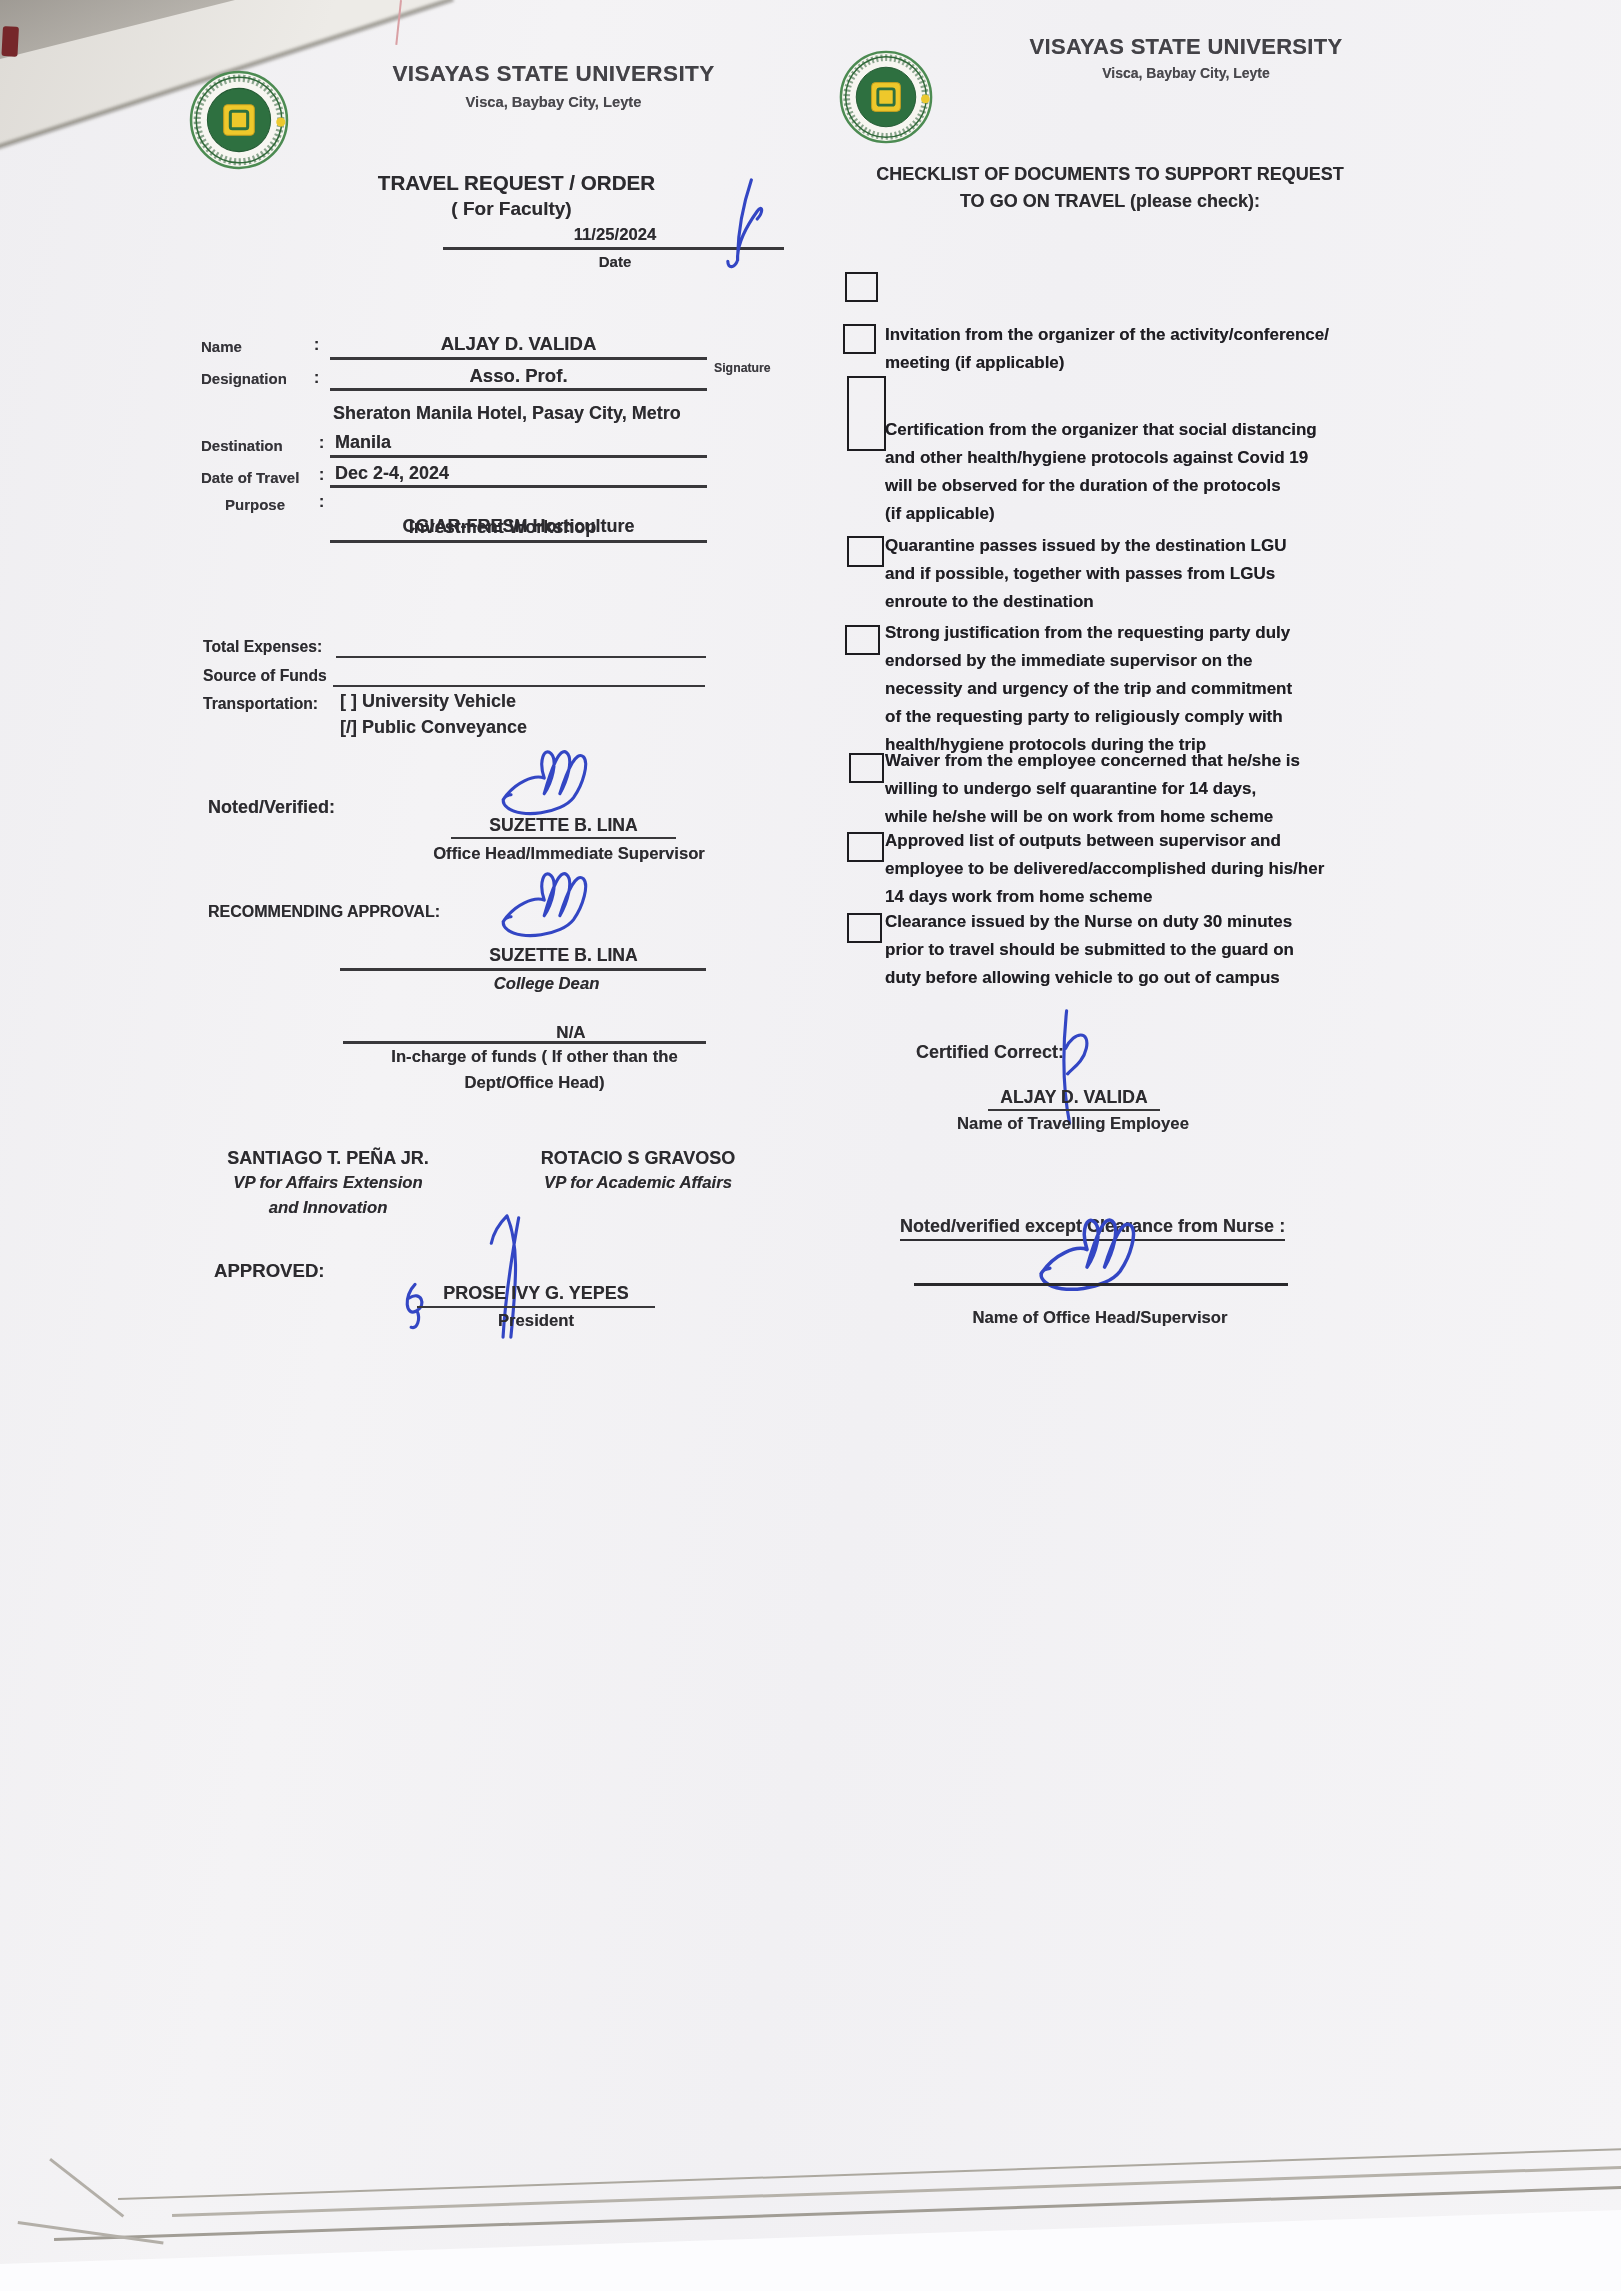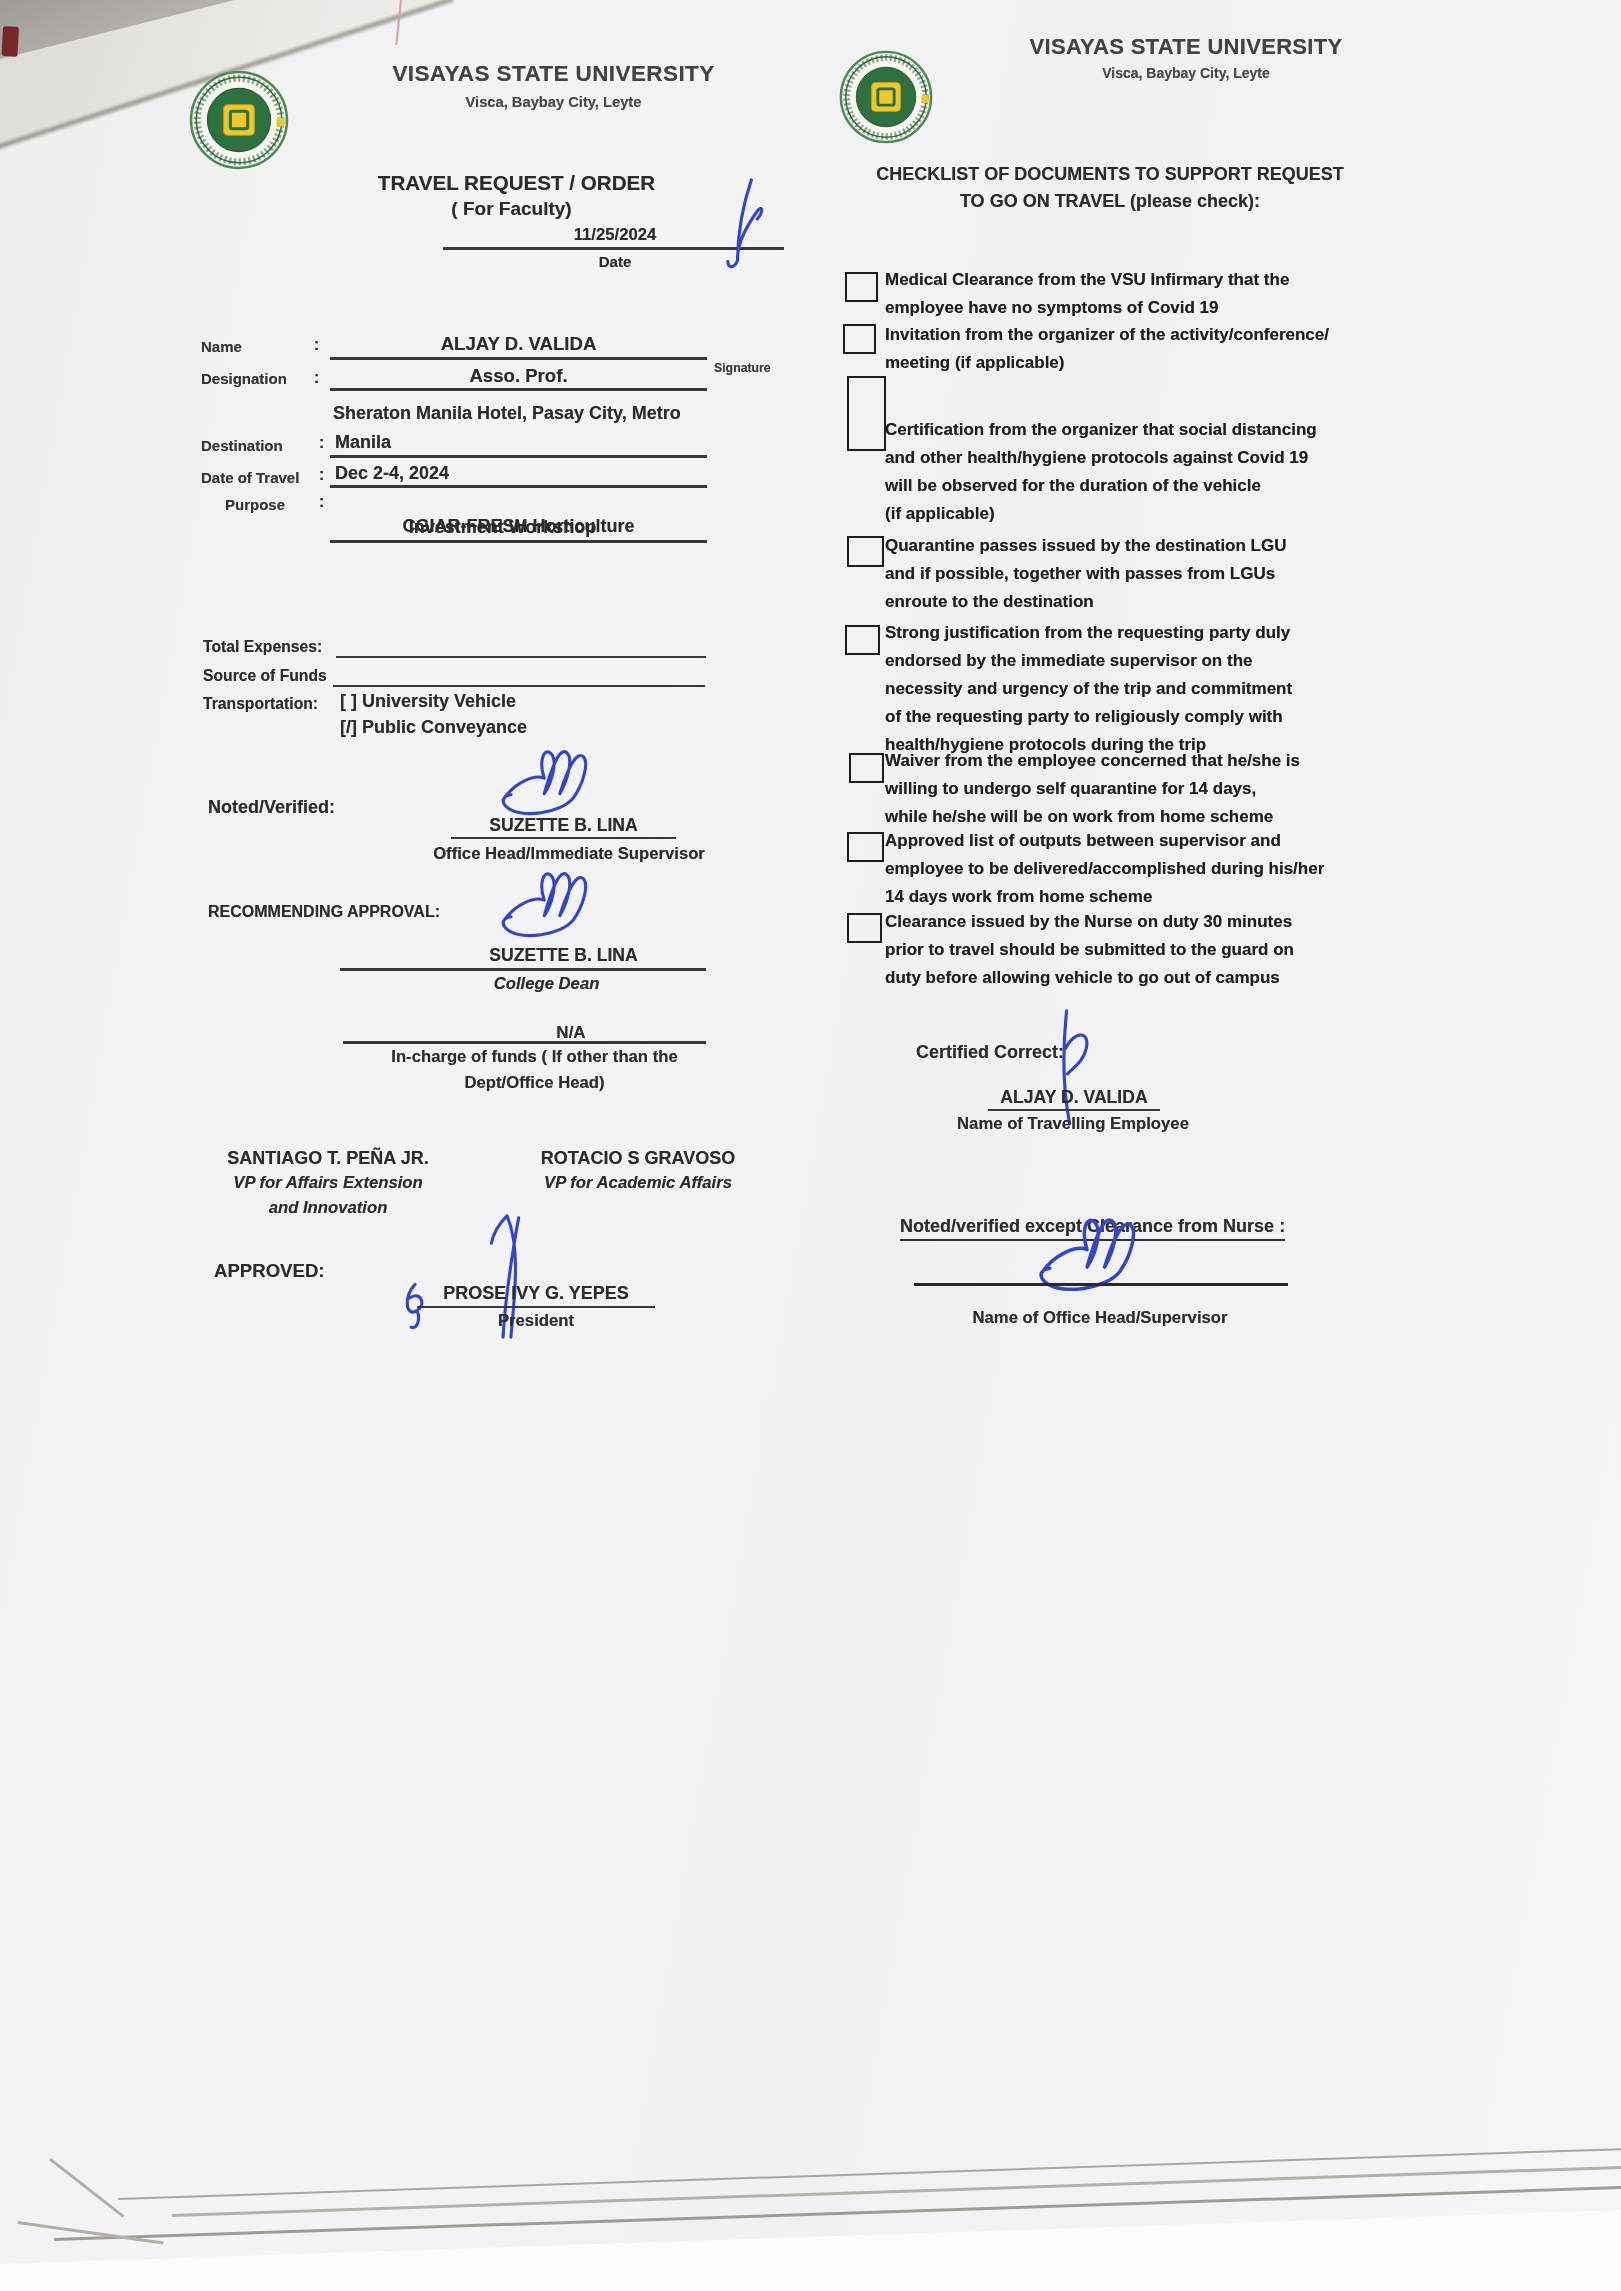--- a/index.html
+++ b/index.html
@@ -155,32 +155,28 @@
 
   <div class="ckbox" style="left:845px;top:272px;width:29px;height:25.5px;"></div>
   <div class="ckbox" style="left:843px;top:324px;width:29px;height:25.5px;"></div>
   <div class="ckbox" style="left:847px;top:376px;width:35px;height:71px;"></div>
   <div class="ckbox" style="left:847px;top:536px;width:33px;height:27.4px;"></div>
   <div class="ckbox" style="left:845px;top:625px;width:31px;height:25.5px;"></div>
   <div class="ckbox" style="left:849px;top:753px;width:31px;height:25.5px;"></div>
   <div class="ckbox" style="left:847px;top:832px;width:33px;height:25.5px;"></div>
   <div class="ckbox" style="left:847px;top:913px;width:31px;height:25.5px;"></div>
 
-  <div class="ck-text" style="top:266px;">
-    <div>Medical Clearance from the VSU Infirmary that the</div>
-      <div>employee have no symptoms of Covid 19</div>
-  </div>
   <div class="ck-text" style="top:321px;">
     <div>Invitation from the organizer of the activity/conference/</div>
       <div>meeting (if applicable)</div>
   </div>
   <div class="ck-text" style="top:416px;">
     <div>Certification from the organizer that social distancing</div>
       <div>and other health/hygiene protocols against Covid 19</div>
-    <div>will be observed for the duration of the vehicle</div>
+    <div>will be observed for the duration of the protocols</div>
       <div>(if applicable)</div>
   </div>
   <div class="ck-text" style="top:532px;">
     <div>Quarantine passes issued by the destination LGU</div>
       <div>and if possible, together with passes from LGUs</div>
     <div>enroute to the destination</div>
   </div>
   <div class="ck-text" style="top:619px;">
     <div>Strong justification from the requesting party duly</div>
       <div>endorsed by the immediate supervisor on the</div>

